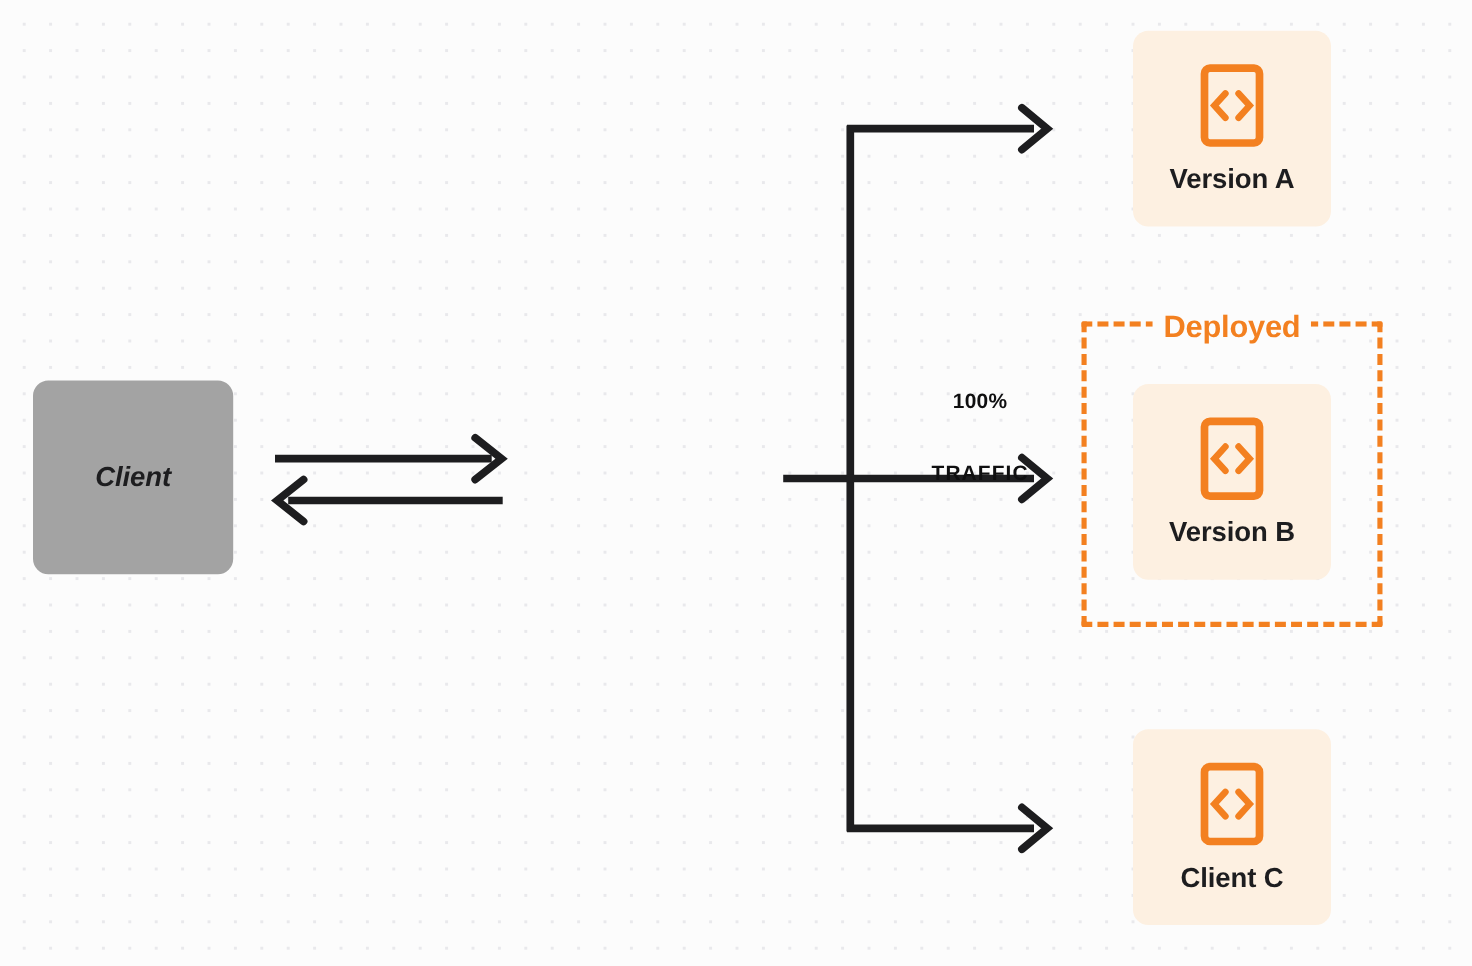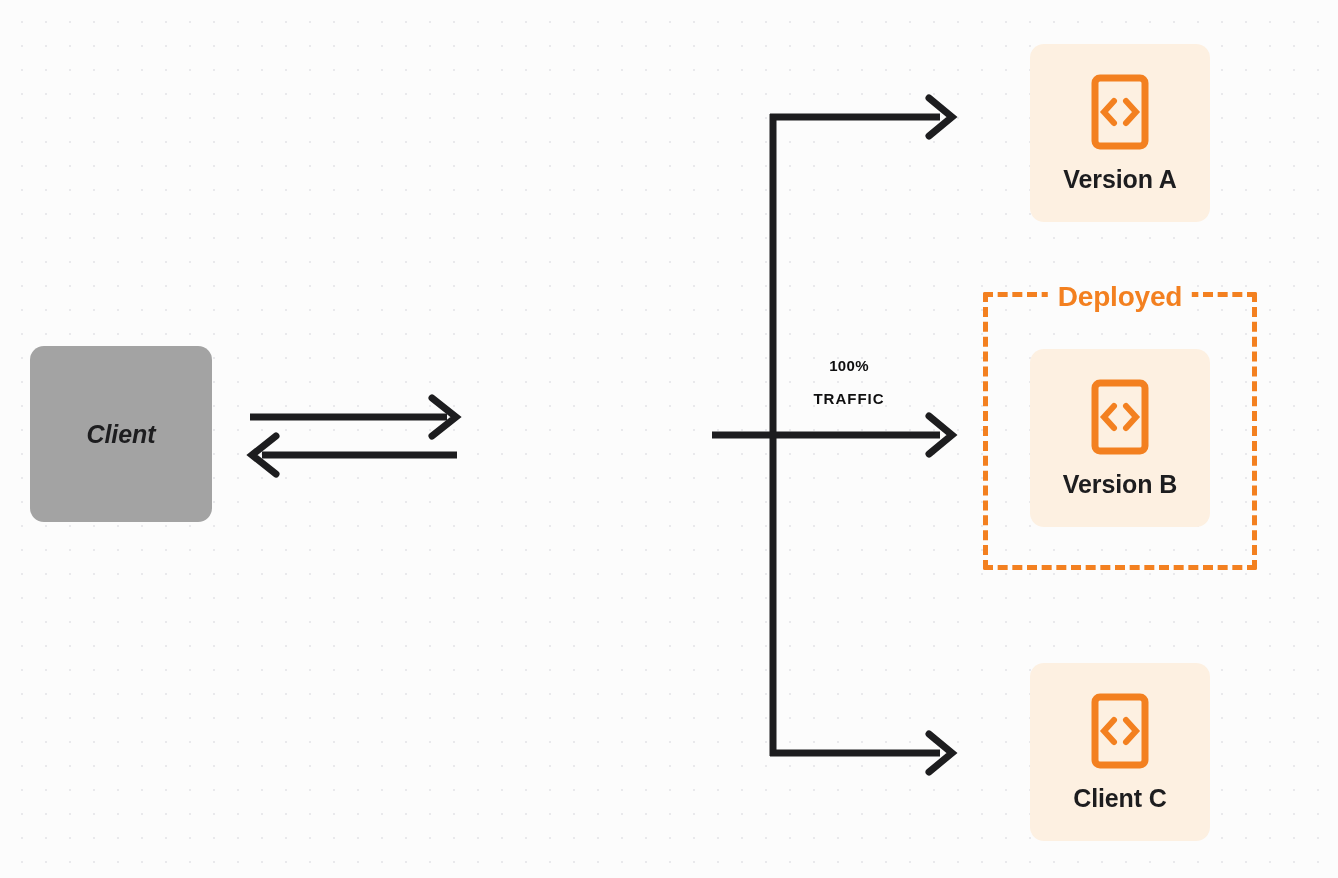--- a/index.html
+++ b/index.html
@@ -66,21 +66,21 @@
   #worker-node .node-label { font-size: 25px; margin-top: 14px; }
 
   
   .version-node {
     width: 180px;
     height: 178px;
     background: #fdf0e1;
     left: 1030px;
   }
   .version-node .node-label { font-size: 25px; margin-top: 14px; }
-  #version-a-node { top: 28px; margin-top: 16px; }
+  #version-a-node { top: 28px; }
   #version-b-node { top: 349px; }
   #version-c-node { top: 663px; }
 
   
   .code-icon { display: block; }
   .worker-icon { display: block; }
 
   
   #deployed-group {
     position: absolute;
@@ -102,32 +102,32 @@
     color: #f38020;
     font-size: 28px;
     font-weight: 700;
     white-space: nowrap;
     letter-spacing: -0.2px;
   }
 
   
   #traffic-label {
     position: absolute;
-    left: 776px;
+    left: 818px;
     top: 349px;
     width: 146px;
     text-align: center;
     color: #0f0f10;
     font-weight: 700;
-    font-size: 15px;
+    font-size: 19px;
     line-height: 33px;
     letter-spacing: 0.3px;
   }
   #traffic-label .pct { display: block; }
-  #traffic-label .word { display: block; letter-spacing: 1px; }
+  #traffic-label .word { display: block; letter-spacing: 1px; margin-top: 32px; }
 
   
   #connectors {
     position: absolute;
     left: 0; top: 0;
     width: 1338px;
     height: 878px;
     pointer-events: none;
   }
 </style>

